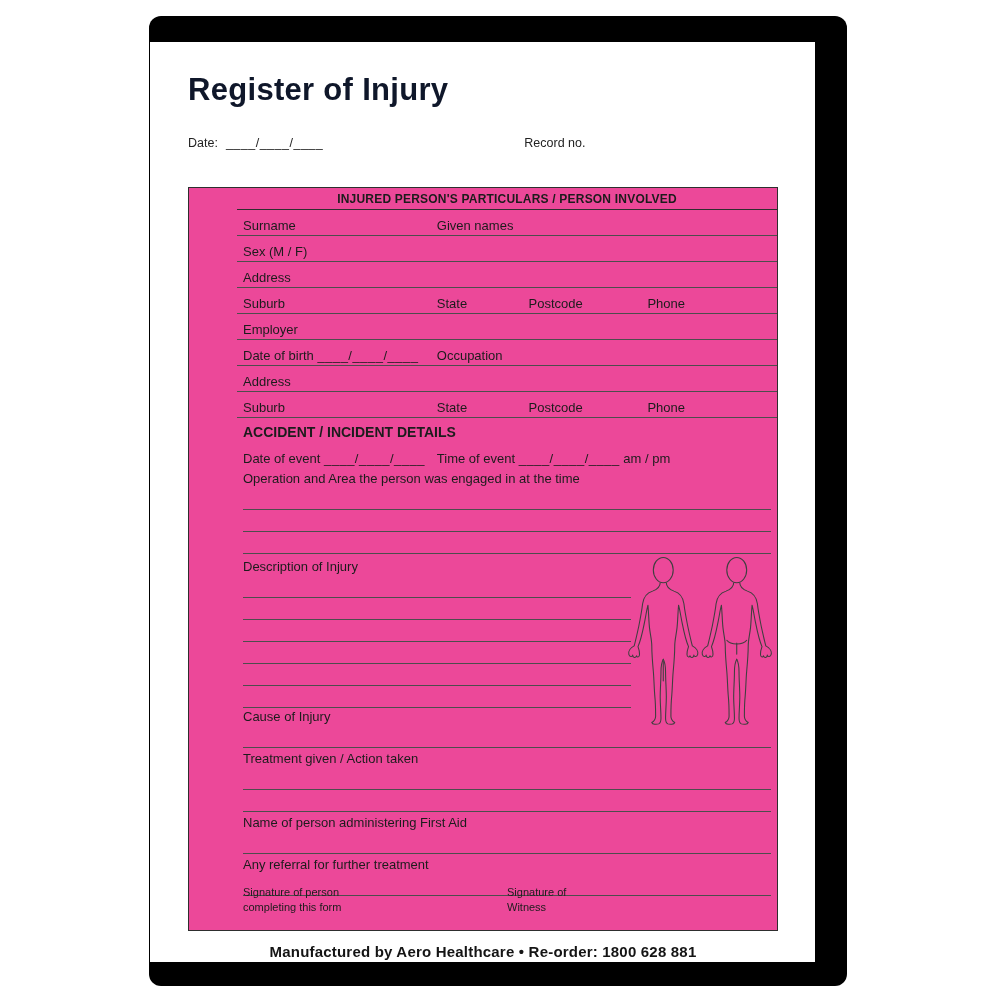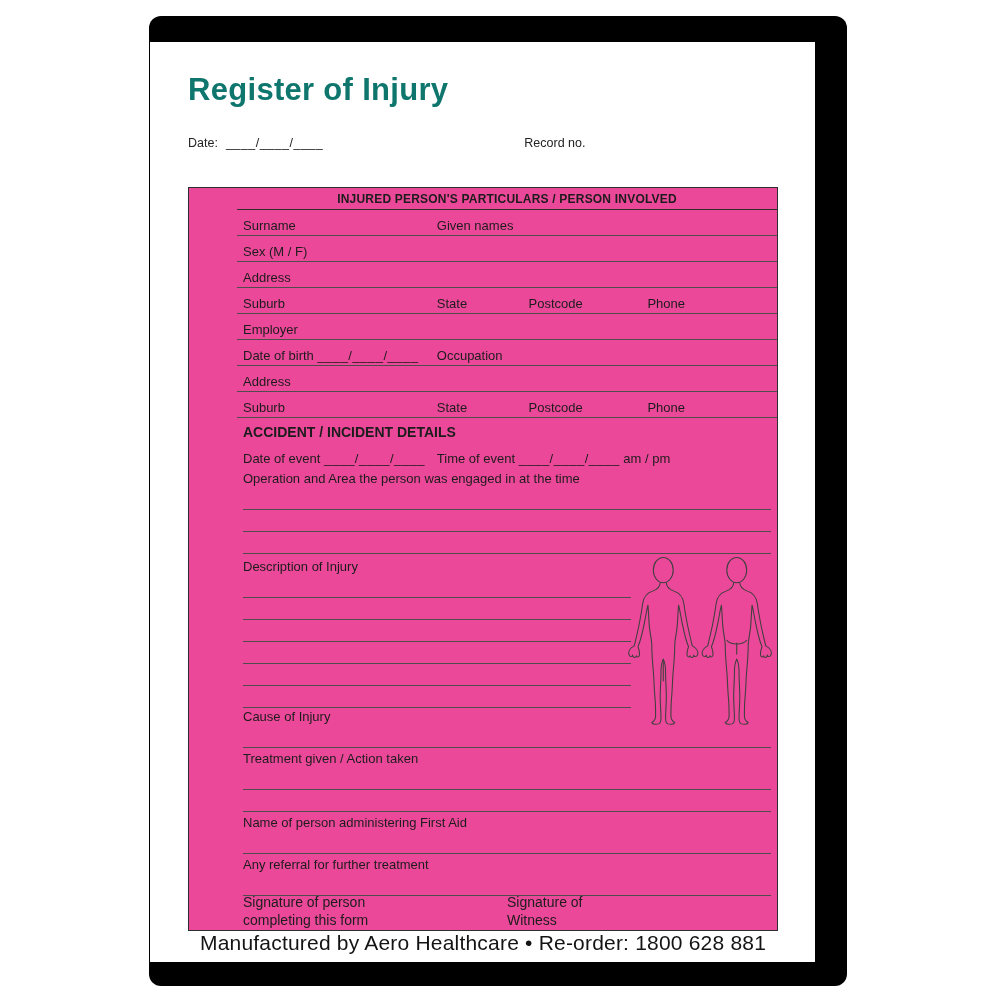--- a/index.html
+++ b/index.html
@@ -8,21 +8,21 @@
   .scene { position:relative; width:1000px; height:1000px; }
 
   
   .backing { position:absolute; left:149px; top:16px; width:698px; height:970px;
              background:#000; border-radius:12px; }
 
   
   .paper { position:absolute; left:150px; top:42px; width:665px; height:920px;
            background:#fff; box-sizing:border-box; padding:0 37px 0 38px; }
 
-  .title { font-size:31px; font-weight:bold; color:#0f766e; margin:30px 0 9px 0;
+  .title { font-size:31px; font-weight:bold; color:#0f172a; margin:30px 0 9px 0;
            letter-spacing:.3px; }
 
   .meta-row { position:relative; margin-top:28px; height:18px; font-size:12.5px; color:#222; }
   .meta-row .slots { margin-left:8px; }
   .slots { letter-spacing:.5px; white-space:pre; }
   .record { position:absolute; left:57%; top:0; }
 
   .fb { margin-top:33px; border:1.5px solid #2e2e2e; background:#ec4899;padding-left:48px; }
   .row { position:relative; box-sizing:border-box; }
   .hdr { height:22px; line-height:22px; text-align:center; font-weight:bold;
@@ -38,26 +38,26 @@
   .rl22 { height:22px; }
   .ln { position:absolute; left:6px; right:6px; bottom:0; border-bottom:1px solid #4d4d4d; }
   .ln.short { right:27%; }
 
   .descblock { position:relative; }
   .figures { position:absolute; right:2px; top:2px; width:150px; height:170px; }
   .figures path, .figures ellipse { fill:none; stroke:#3f3f3f; stroke-width:1.4;
          stroke-linecap:round; stroke-linejoin:round; }
 
   .sig { height:34px; }
-  .sigc { position:absolute; left:6px; bottom:1px; font-size:14px; line-height:1.3; }
+  .sigc { position:absolute; left:6px; bottom:16px; font-size:11px; line-height:1.3; }
   .sigc span { display:block; }
   .sigc.w { left:50%; }
 
-  .footer { text-align:center; font-weight:normal;
-            font-size:21px; color:#141414; letter-spacing:.2px; }
+  .footer { margin-top:12px; text-align:center; font-weight:bold;
+            font-size:15px; color:#141414; letter-spacing:.2px; }
 </style>
 </head>
 <body>
 
 <div class="scene">
   <div class="backing"></div>
 
   <div class="paper">
 
     <h1 class="title">Register of Injury</h1>

